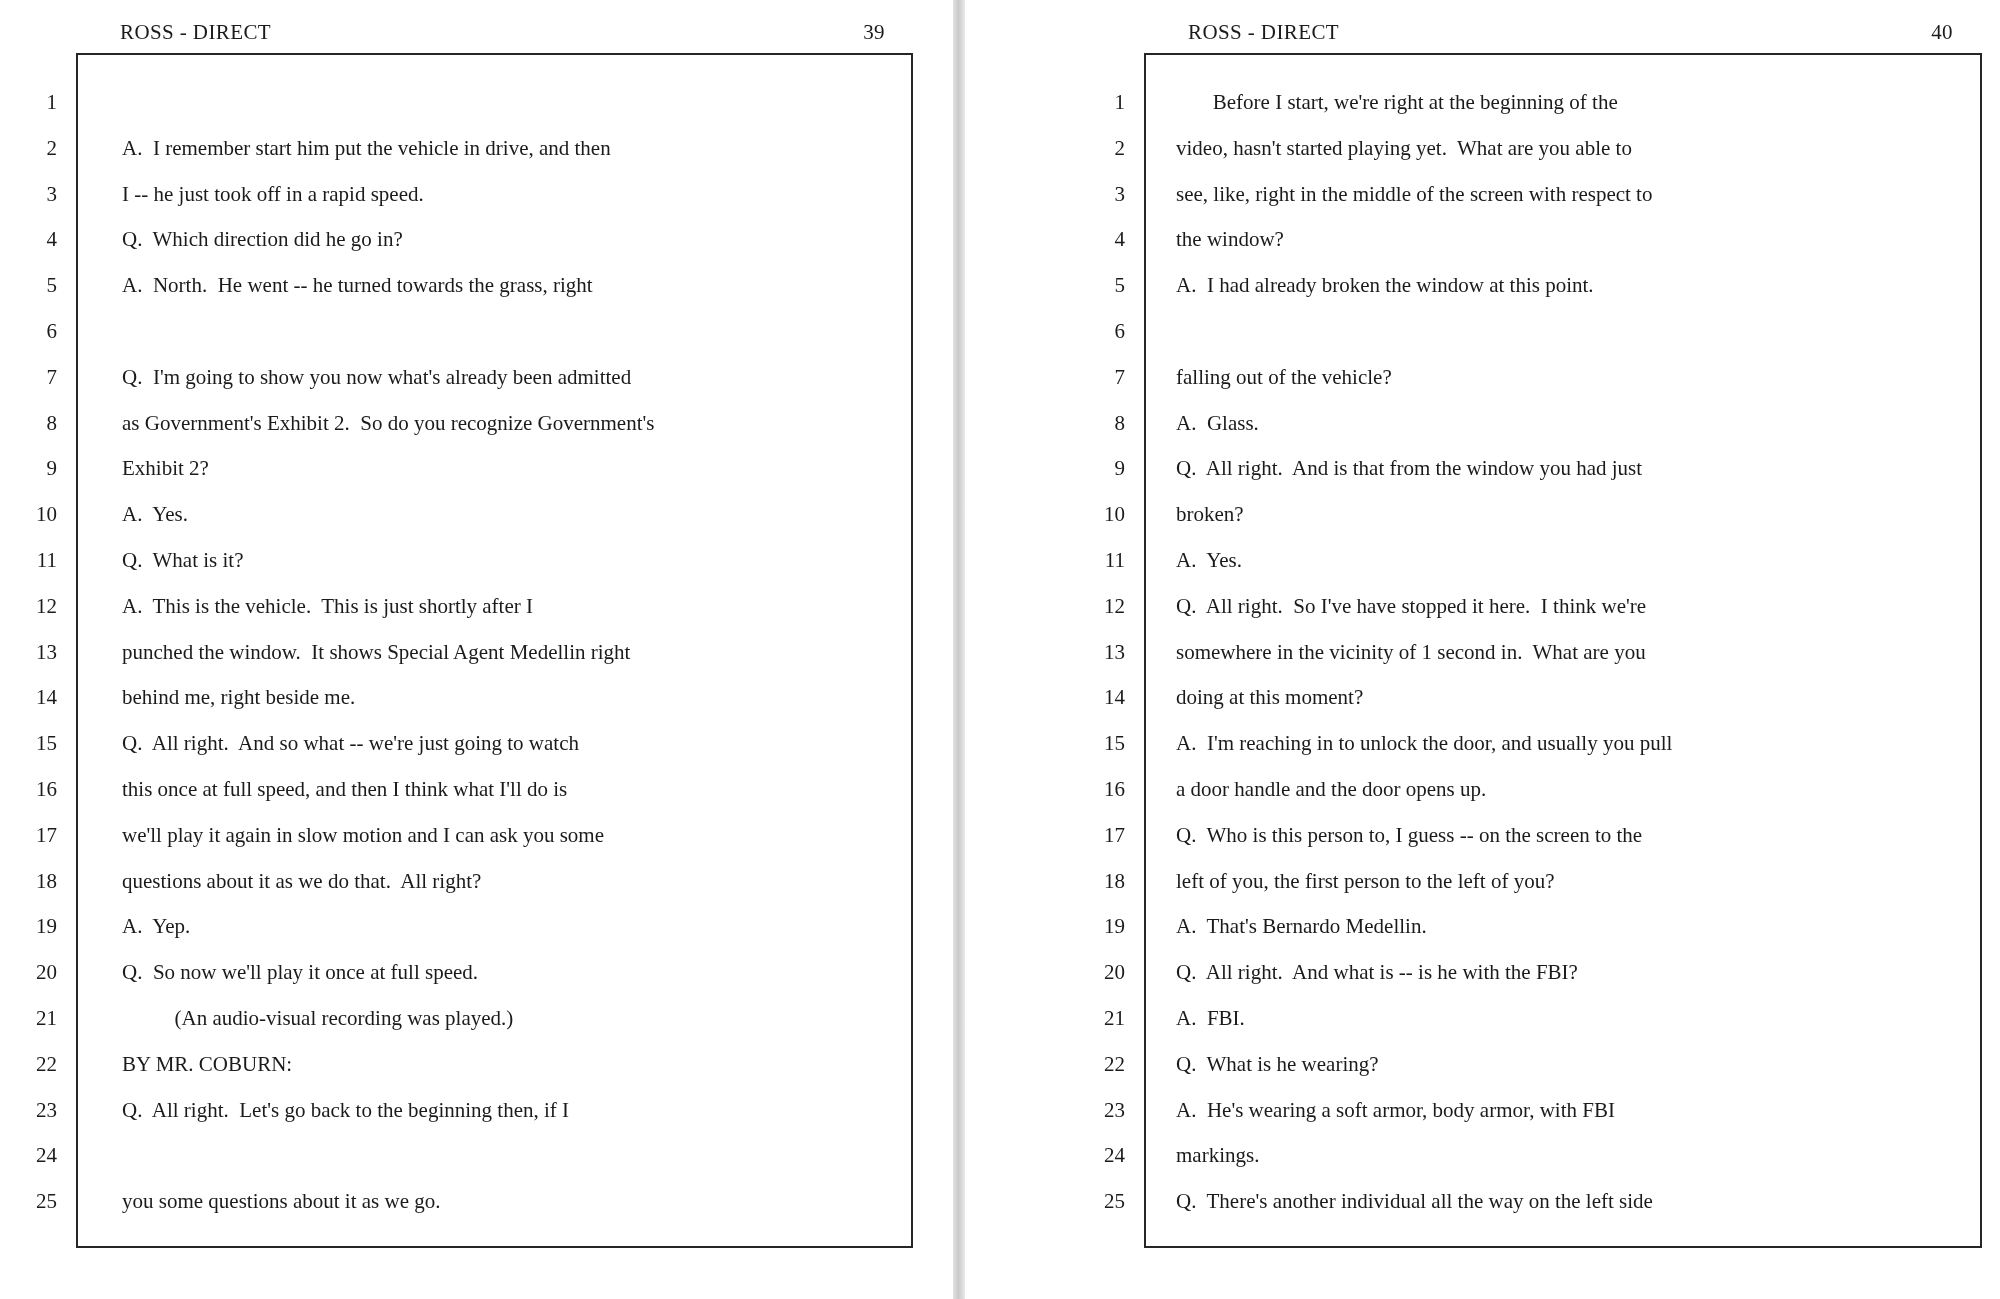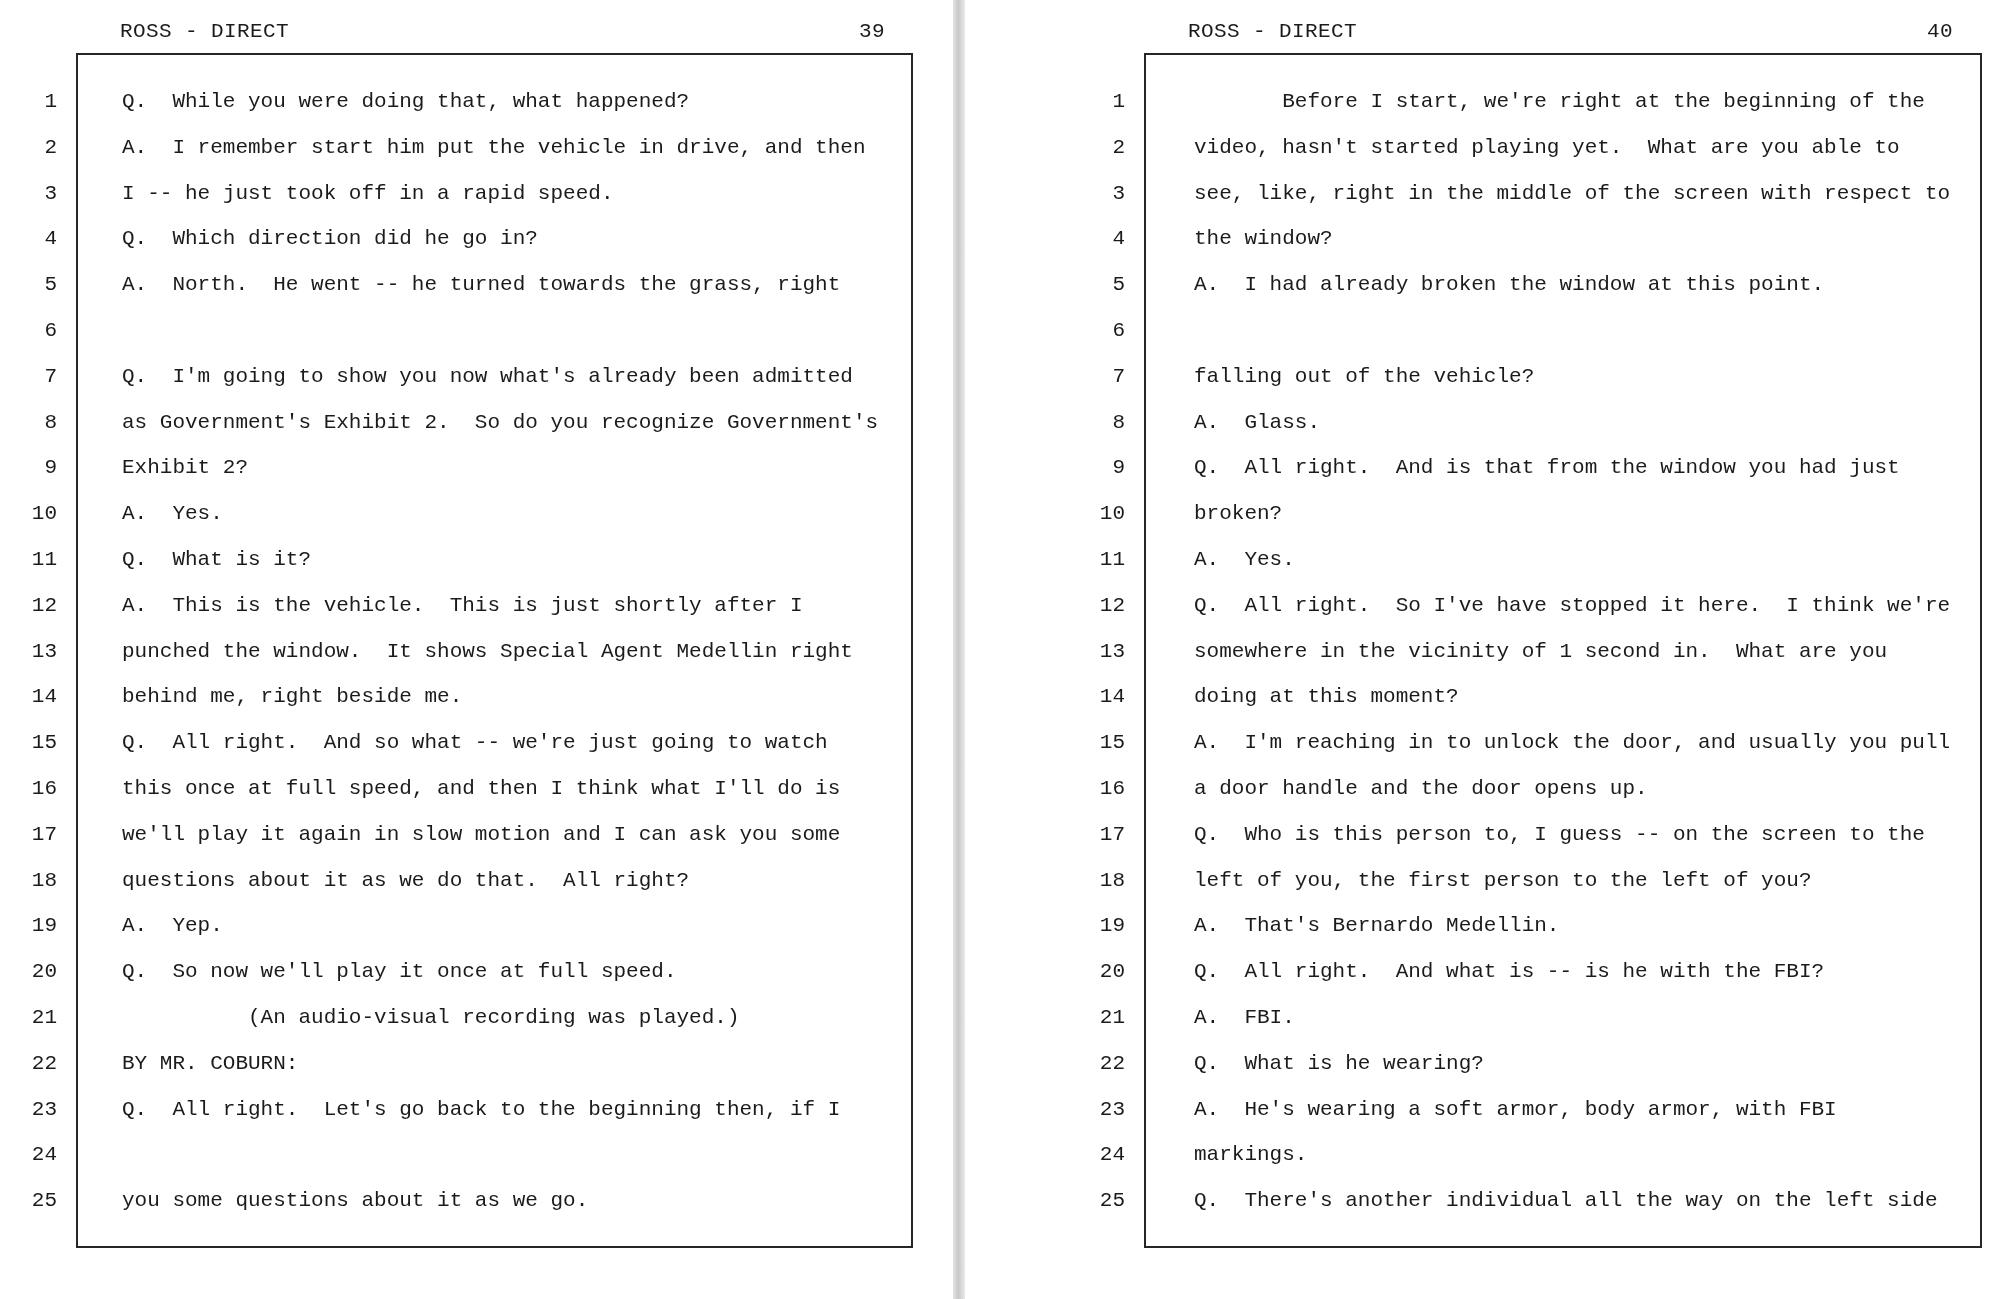--- a/index.html
+++ b/index.html
@@ -6,21 +6,21 @@
     margin: 0;
     padding: 0;
     background: #ffffff;
   }
   .viewport {
     position: relative;
     width: 2000px;
     height: 1299px;
     overflow: hidden;
     background: #ffffff;
-    font-family: Liberation Mono, monospace;
+    font-family: Liberation Serif, serif;
     color: #1b1b1b;
   }
   .page {
     position: absolute;
     top: 0;
     height: 1299px;
     background: #ffffff;
   }
   .page-left  { left: 0;    width: 953px;  }
   .page-right { left: 965px; width: 1035px; }
@@ -87,37 +87,36 @@
     white-space: pre;
   }
   .page-left  .num { left: 0; width: 57px;  }
   .page-right .num { left: 0; width: 160px; }
   .txt {
     position: absolute;
     top: 0;
     white-space: pre;
   }
   .page-left  .txt { left: 122px; }
-  .page-right .txt { left: 229px; }
+  .page-right .txt { left: 211px; }
 </style>
 </head>
 <body>
 
 <div class="viewport">
 
   <div class="page page-left">
     <div class="header">
       <span class="htitle">ROSS - DIRECT</span>
       <span class="pagenum">39</span>
     </div>
     <div class="box"></div>
     <div class="rows">
         <div class="row" style="top: 0px;">
           <span class="num">1</span>
-          <span class="txt">Q.  While you were doing that, what happened?</span>
         </div>
         <div class="row" style="top: 45.8px;">
           <span class="num">2</span>
           <span class="txt">A.  I remember start him put the vehicle in drive, and then</span>
         </div>
         <div class="row" style="top: 91.6px;">
           <span class="num">3</span>
           <span class="txt">I -- he just took off in a rapid speed.</span>
         </div>
         <div class="row" style="top: 137.4px;">

